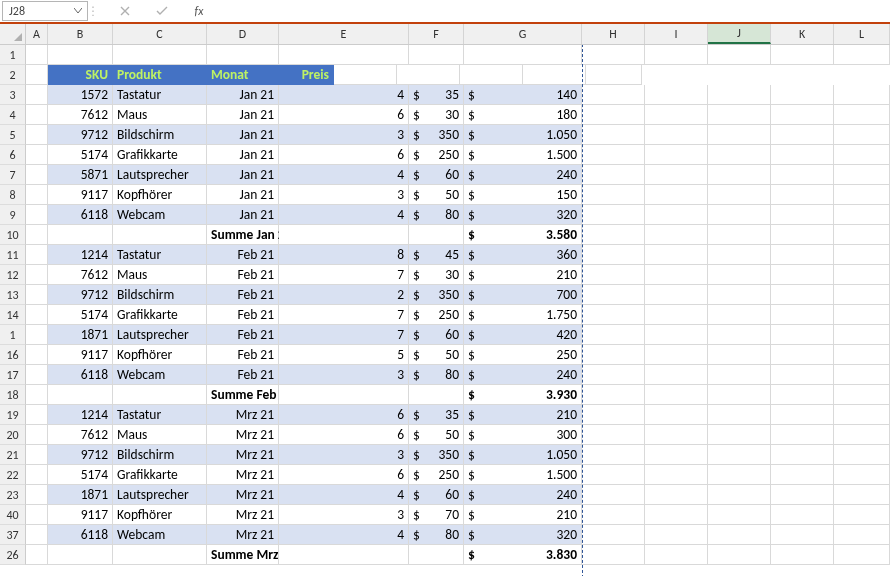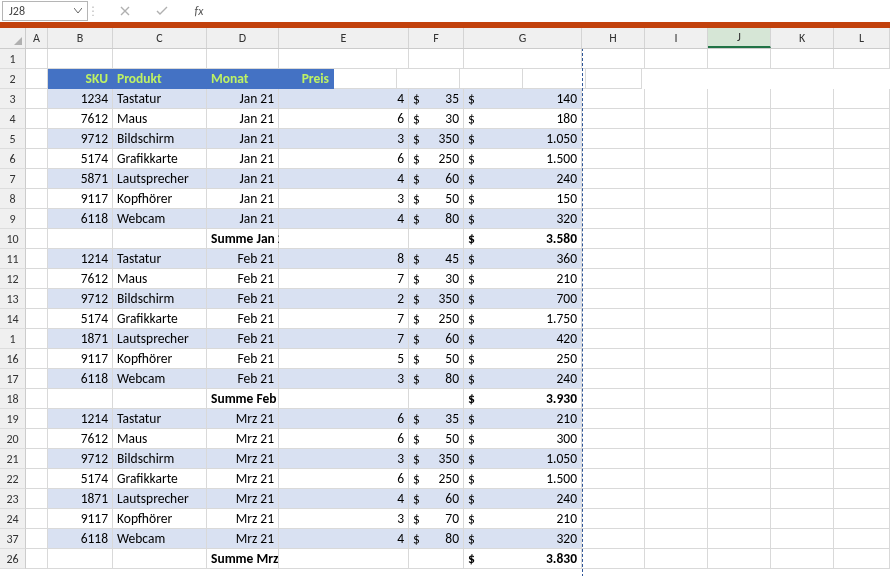--- a/index.html
+++ b/index.html
@@ -13,21 +13,21 @@
     width: 890px;
     height: 576px;
     position: relative;
   }
 
   
   .formula-bar {
     display: flex;
     align-items: center;
     height: 22px;
-    border-bottom: 6px solid #c2410c;
+    border-bottom: 2px solid #c2410c;
     background: #fff;
     font-size: 12px;
     color: #444;
   }
   .name-box {
     width: 86px;
     height: 20px;
     border: 1px solid #b5b5b5;
     background: #fff;
     display: flex;
@@ -267,21 +267,21 @@
         <div class="cell cF hdr right">Preis</div>
         <div class="cell cH"></div>
         <div class="cell cI"></div>
         <div class="cell cJ"></div>
         <div class="cell cK"></div>
         <div class="cell cL"></div>
       </div>
       <div class="row">
         <div class="rh">3</div>
         <div class="cell cA"></div>
-        <div class="cell cB right band">1234</div>
+        <div class="cell cB right band">1572</div>
         <div class="cell cC band">Tastatur</div>
         <div class="cell cD right band">Jan 21</div>
         <div class="cell cE right band">4</div>
         <div class="cell cF acct band">
           <span class="cur">$</span>
           <span>35</span>
         </div>
         <div class="cell cG acct band">
           <span class="cur">$</span>
           <span>140</span>
@@ -700,21 +700,21 @@
           <span class="cur">$</span>
           <span>240</span>
         </div>
         <div class="cell cH"></div>
         <div class="cell cI"></div>
         <div class="cell cJ"></div>
         <div class="cell cK"></div>
         <div class="cell cL"></div>
       </div>
       <div class="row">
-        <div class="rh">24</div>
+        <div class="rh">40</div>
         <div class="cell cA"></div>
         <div class="cell cB right ">9117</div>
         <div class="cell cC">Kopfhörer</div>
         <div class="cell cD right ">Mrz 21</div>
         <div class="cell cE right ">3</div>
         <div class="cell cF acct">
           <span class="cur">$</span>
           <span>70</span>
         </div>
         <div class="cell cG acct">

